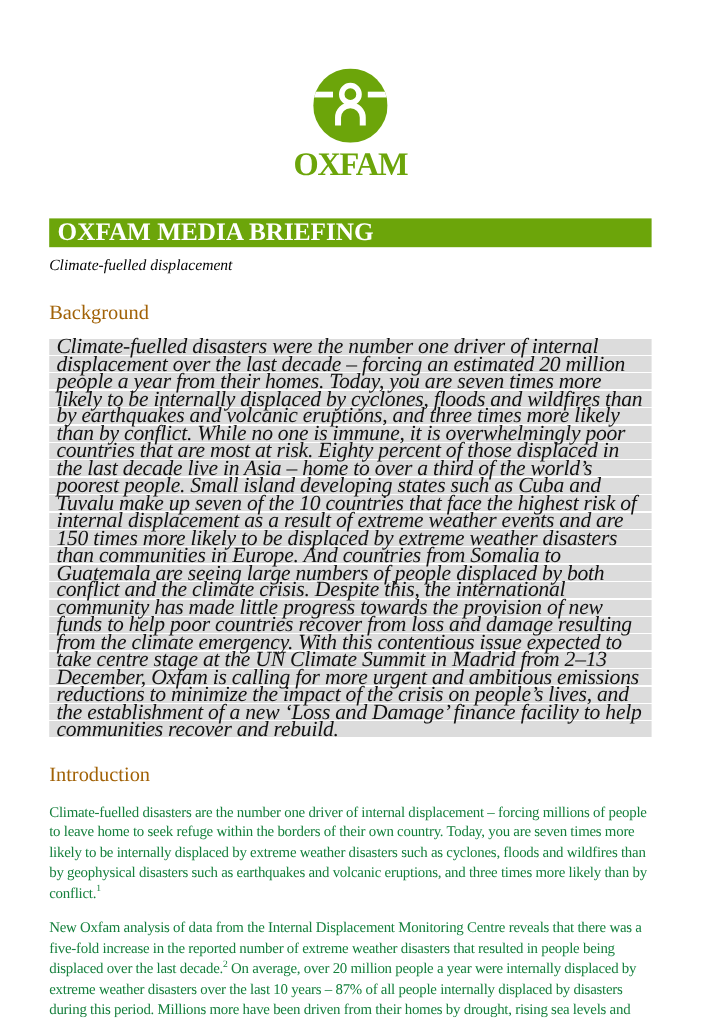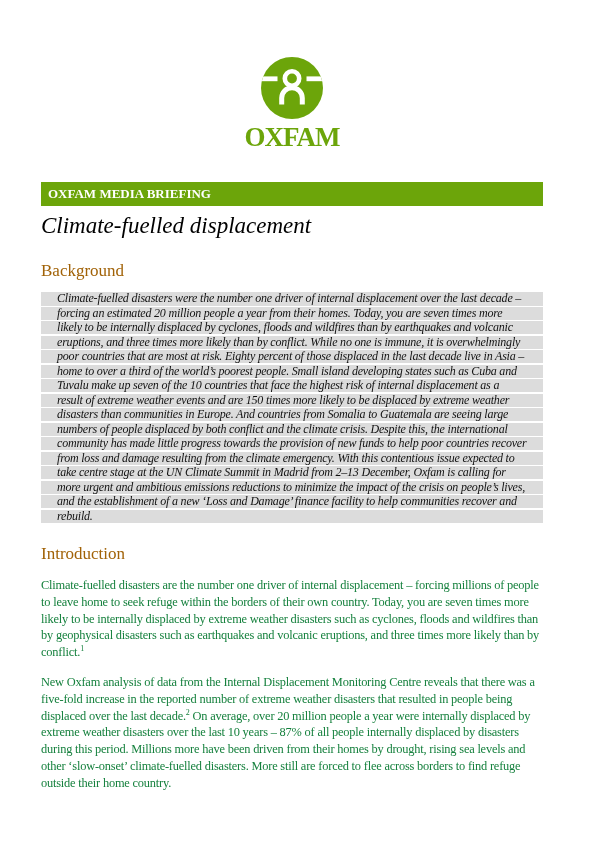--- a/index.html
+++ b/index.html
@@ -39,56 +39,56 @@
     letter-spacing: -1px;
     color: #6CA50A;
     transform: scaleY(1.02);
   }
   
   .banner {
     margin-top: 29px;
     background: #6CA50A;
     color: #ffffff;
     font-weight: bold;
-    font-size: 13px;
+    font-size: 21px;
     line-height: 19px;
     padding: 2px 0 3px 7px;
   }
   
   .doc-title {
     margin: 17px 0 0 0;
     font-size: 25px;
     font-weight: bold;
     color: #000000;
     letter-spacing: -0.3px;
   }
   .doc-subtitle {
     margin: 7px 0 0 0;
-    font-size: 23px;
+    font-size: 13px;
     font-weight: normal;
     font-style: italic;
     color: #000000;
   }
   .section-heading {
     margin: 22px 0 10px 0;
     font-size: 17px;
     font-weight: normal;
     color: #a16207;
   }
   .section-heading.intro {
     margin-top: 21px;
   }
   
   .shaded-box {
-    font-size: 12px;
+    font-size: 18px;
     font-style: italic;
     line-height: 14.5px;
     letter-spacing: -0.2px;
     color: #111111;
-    padding: 0 16px;
+    padding: 0 6px;
     background: repeating-linear-gradient(
       to bottom,
       #ffffff 0px, #ffffff 1.2px,
       #dcdcdc 1.2px, #dcdcdc 14.5px
     );
   }
   
   .body-para {
     margin: 13px 0 0 0;
     font-size: 12.4px;

